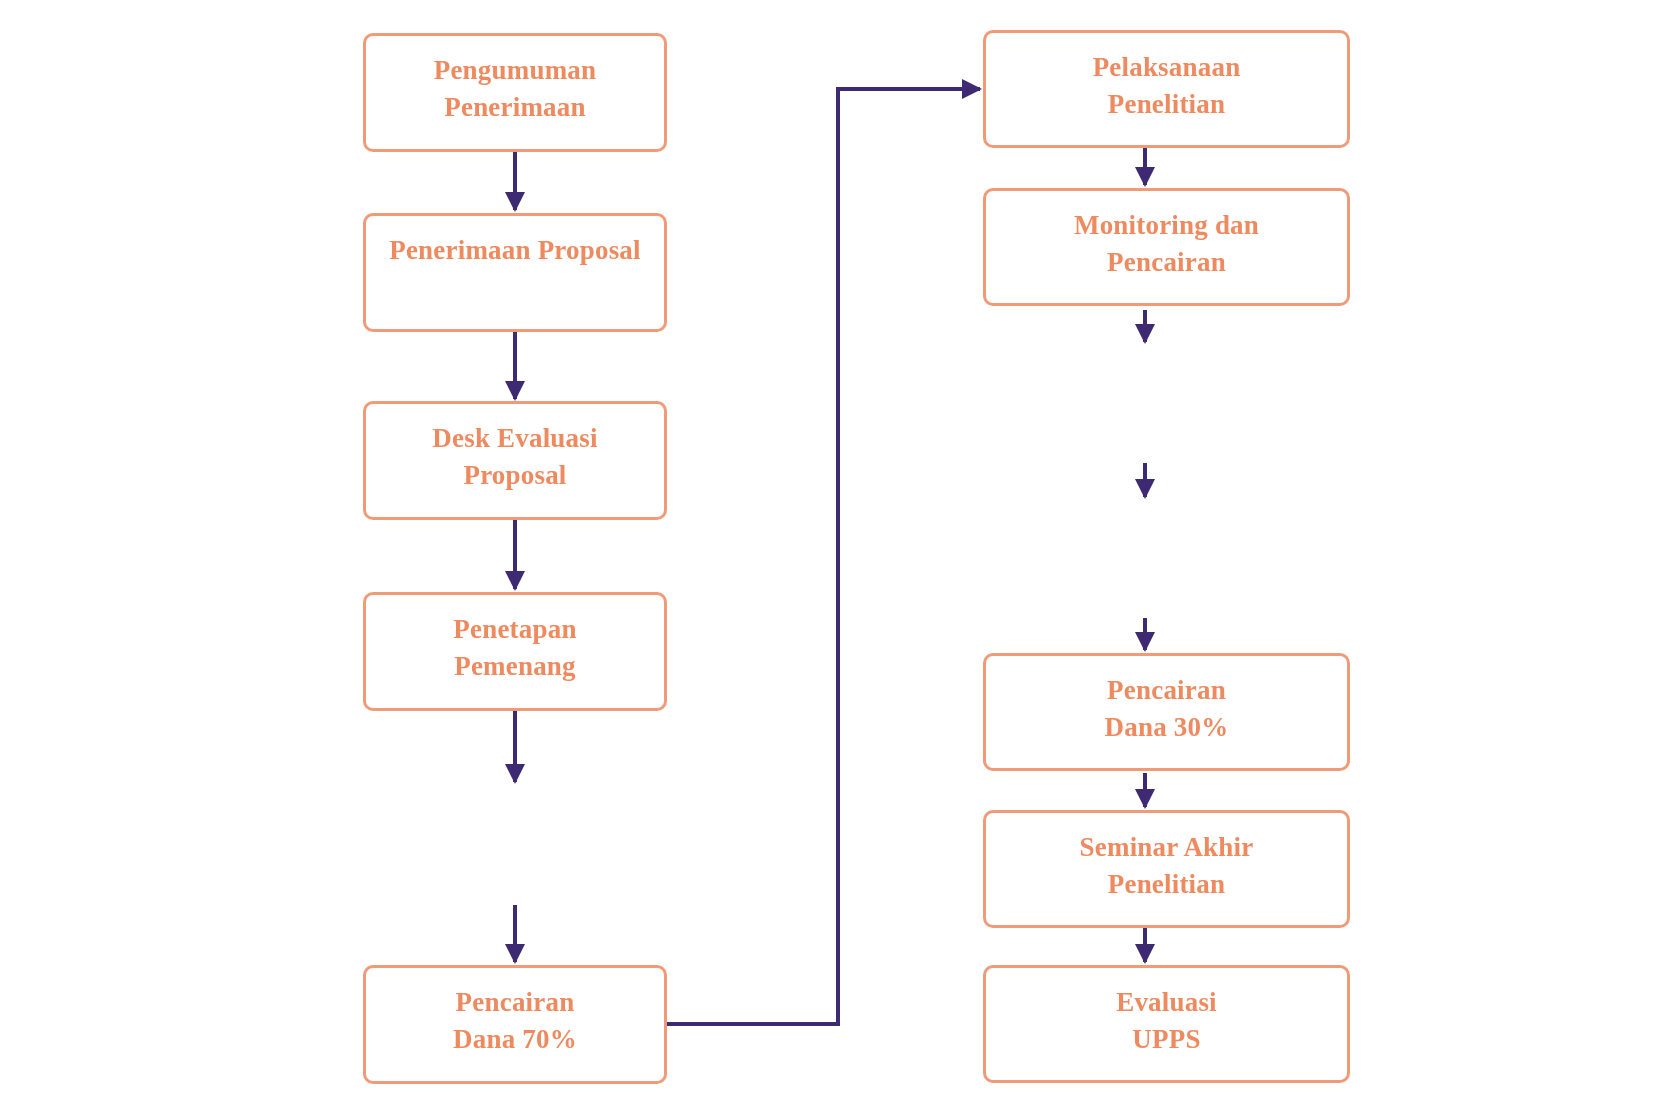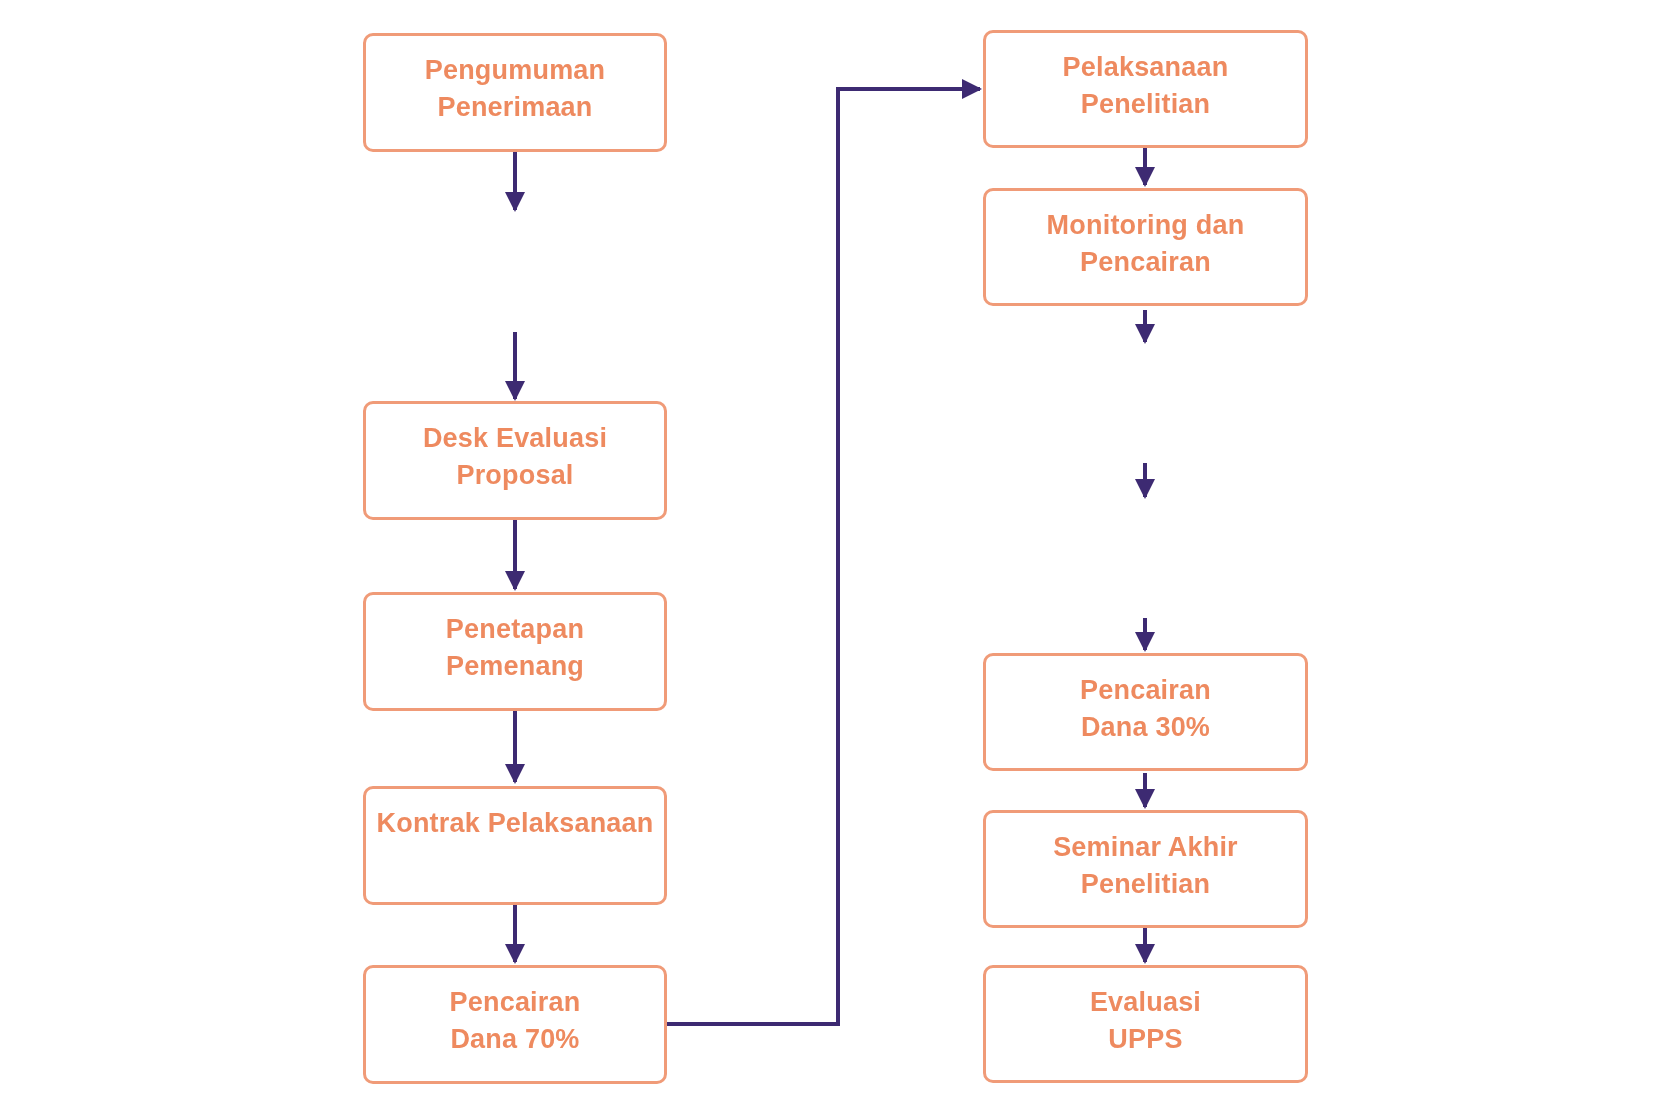--- a/index.html
+++ b/index.html
@@ -41,23 +41,24 @@
     padding-top: 16px;
     color: var(--box-text, #EE8A5F);
     font-weight: bold;
     font-size: 27px;
     line-height: 37px;
     letter-spacing: 0.2px;
   }
   .box .label {
     white-space: pre-line;
     display: block;
+    font-family: Liberation Serif, serif;
   }
   .col-left  { left: 363px; width: 304px; height: 119px; }
-  .col-right { left: 983px; width: 325px; height: 118px; }
+  .col-right { left: 983px; width: 367px; height: 118px; }
 </style>
 </head>
 <body>
 
 <div class="canvas">
 
   <svg class="wires" viewBox="0 0 1659 1111">
     <defs>
       <marker id="ah" viewBox="0 0 10 10" refX="9" refY="5" markerWidth="5" markerHeight="5.5" orient="auto">
         <path d="M 0 0 L 10 5 L 0 10 Z"></path>
@@ -77,30 +78,30 @@
     <line x1="1145" y1="463" x2="1145" y2="497" marker-end="url(#ah)"></line>
     <line x1="1145" y1="618" x2="1145" y2="650" marker-end="url(#ah)"></line>
     <line x1="1145" y1="773" x2="1145" y2="807" marker-end="url(#ah)"></line>
     <line x1="1145" y1="928" x2="1145" y2="962" marker-end="url(#ah)"></line>
   </svg>
 
   <div class="box col-left" style="top:33px">
     <span class="label">Pengumuman
 Penerimaan</span>
   </div>
+  <div class="box col-left" style="top:213px">
+    <span class="label">Penerimaan Proposal</span>
+  </div>
   <div class="box col-left" style="top:401px">
     <span class="label">Desk Evaluasi
 Proposal</span>
   </div>
   <div class="box col-left" style="top:592px">
     <span class="label">Penetapan
 Pemenang</span>
-  </div>
-  <div class="box col-left" style="top:786px">
-    <span class="label">Kontrak Pelaksanaan</span>
   </div>
   <div class="box col-left" style="top:965px">
     <span class="label">Pencairan
 Dana 70%</span>
   </div>
 
   <div class="box col-right" style="top:30px">
     <span class="label">Pelaksanaan
 Penelitian</span>
   </div>

